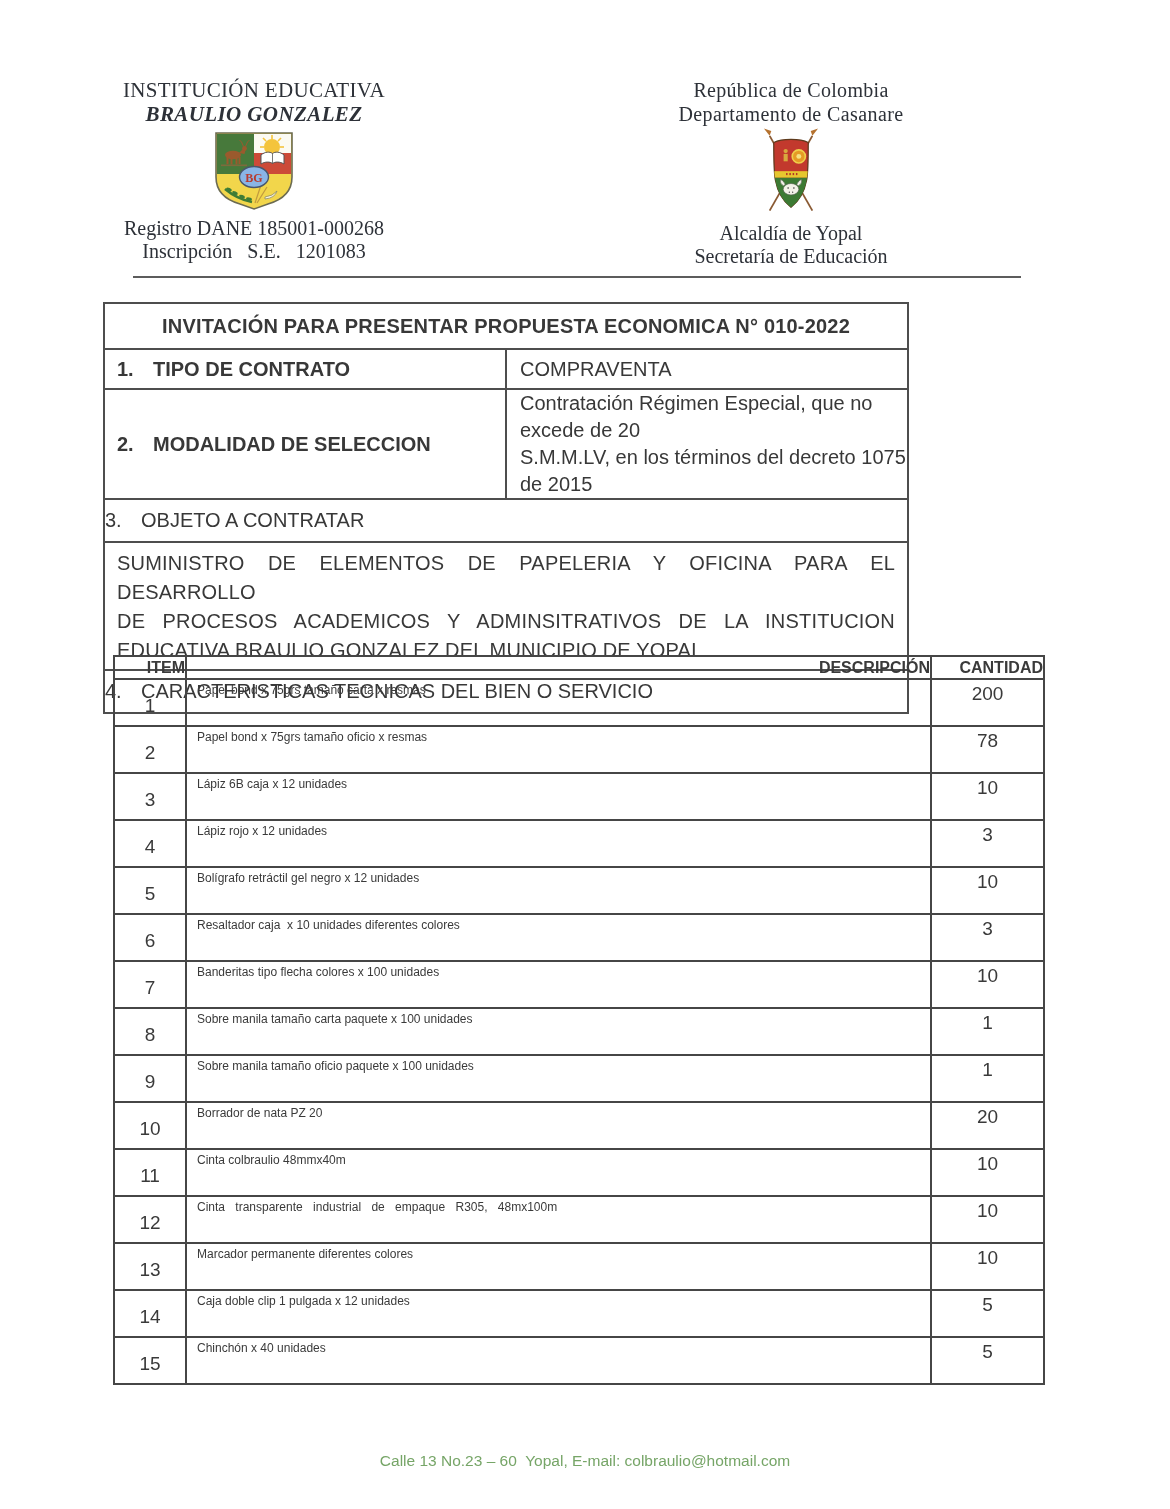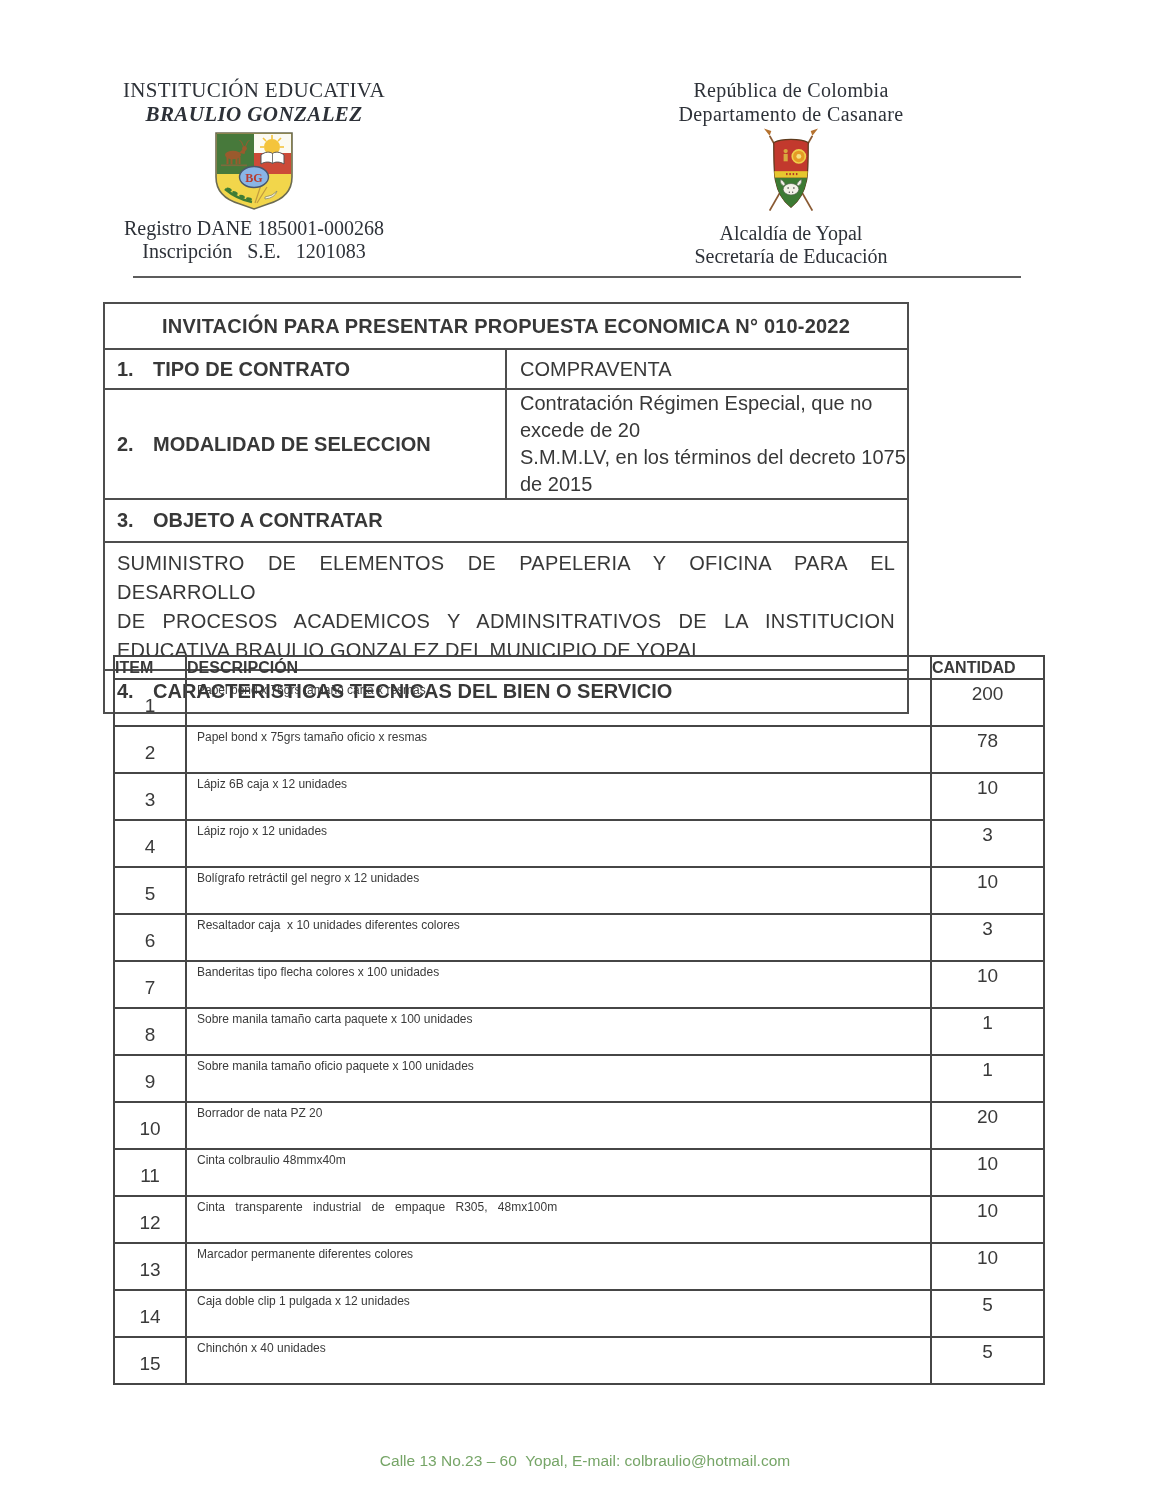--- a/index.html
+++ b/index.html
@@ -61,22 +61,21 @@
     width: 358px;
     font-weight: bold;
     padding-left: 12px;
     height: 40px;
   }
   .num { display: inline-block; width: 36px; }
   .cell-value { padding-left: 13px; }
   .r-f2 td { height: 61px; }
   .val-line { line-height: 27px; }
   .cell-section {
-    font-weight: bold;
-    padding-left: 12px;
+    font-weight: normal;
     height: 43px;
   }
   .cell-body {
     height: 93px;
     padding: 6px 12px 4px 12px;
     font-size: 21px;
     vertical-align: top;
   }
   .jline { line-height: 29px; text-align: justify; text-align-last: justify; letter-spacing: 0.2px; }
   .jline-last { line-height: 29px; text-align: left; text-align-last: left; letter-spacing: 0.2px; }
@@ -87,21 +86,21 @@
     width: 930px;
   }
   .items-table th, .items-table td {
     border: 2px solid #464646;
     color: #3a3a3a;
   }
   .items-table th {
     height: 23px;
     font-size: 16px;
     font-weight: bold;
-    text-align: left;
+    text-align: right;
     vertical-align: middle;
   }
   .col-item { width: 72px; }
   .col-desc { width: 745px; }
   .col-qty  { width: 113px; }
   .items-table td { height: 47px; }
   .c-item {
     text-align: center;
     vertical-align: middle;
     font-size: 19px;

